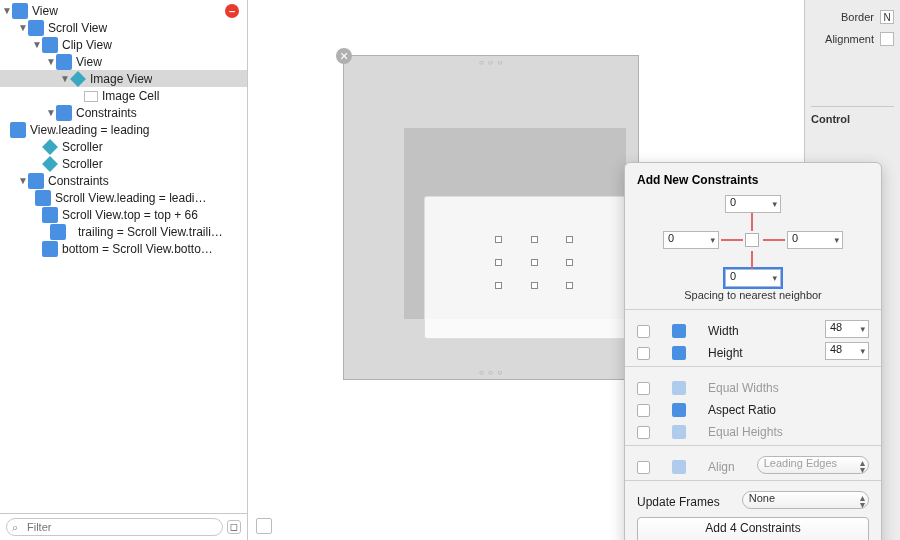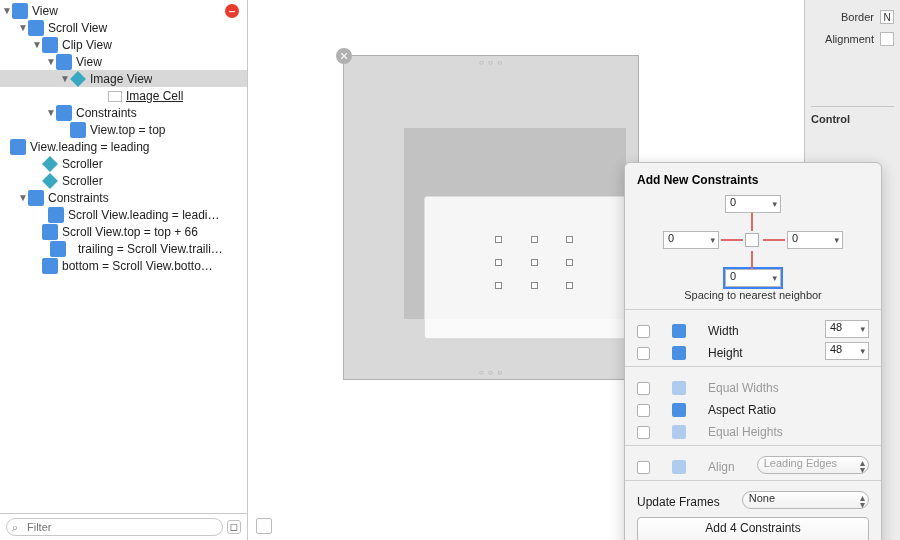--- a/index.html
+++ b/index.html
@@ -126,56 +126,51 @@
           <div class="node" style="padding-left: 46px;">
             <span class="twisty">▼</span>
             <span class="ic box g-blue"></span>
             <span class="lbl">View</span>
           </div>
           <div class="node sel" style="padding-left: 60px;">
             <span class="twisty">▼</span>
             <span class="ic diamond g-teal"></span>
             <span class="lbl">Image View</span>
           </div>
-          <div class="node" style="padding-left: 98px; text-decoration: underline;">
+          <div class="node" style="padding-left: 74px;">
             <span class="twisty"></span>
             <span class="ic cell"></span>
             <span class="lbl">Image Cell</span>
           </div>
           <div class="node" style="padding-left: 46px;">
             <span class="twisty">▼</span>
             <span class="ic box g-blue" style="background:#4a90e2"></span>
             <span class="lbl">Constraints</span>
           </div>
-          <div class="node" style="padding-left: 60px;">
-            <span class="twisty"></span>
-            <span class="ic box" style="background:#4a90e2"></span>
-            <span class="lbl">View.top = top</span>
-          </div>
           <div class="node" style="">
             <span class="twisty"></span>
             <span class="ic box" style="background:#4a90e2"></span>
             <span class="lbl">View.leading = leading</span>
           </div>
           <div class="node" style="padding-left: 32px;">
             <span class="twisty"></span>
             <span class="ic diamond g-teal"></span>
             <span class="lbl">Scroller</span>
           </div>
           <div class="node" style="padding-left: 32px;">
             <span class="twisty"></span>
             <span class="ic diamond g-teal"></span>
             <span class="lbl">Scroller</span>
           </div>
           <div class="node" style="padding-left: 18px;">
             <span class="twisty">▼</span>
             <span class="ic box g-blue" style="background:#4a90e2"></span>
             <span class="lbl">Constraints</span>
           </div>
-          <div class="node" style="padding-left: 38px; text-align: right;">
+          <div class="node" style="padding-left: 25px; text-align: right;">
             <span class="twisty"></span>
             <span class="ic box" style="background:#4a90e2"></span>
             <span class="lbl">Scroll View.leading = leadi…</span>
           </div>
           <div class="node" style="padding-left: 32px;">
             <span class="twisty"></span>
             <span class="ic box" style="background:#4a90e2"></span>
             <span class="lbl">Scroll View.top = top + 66</span>
           </div>
           <div class="node" style="padding-left: 32px; gap: 8px;">

